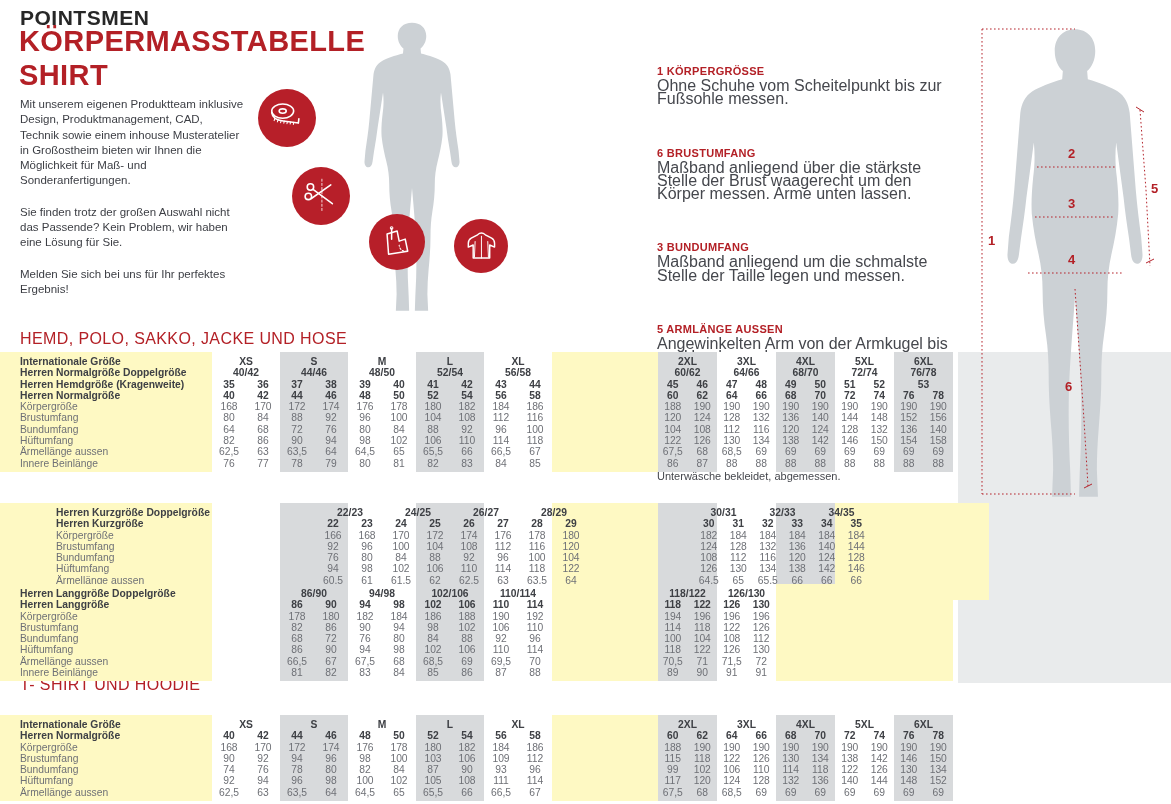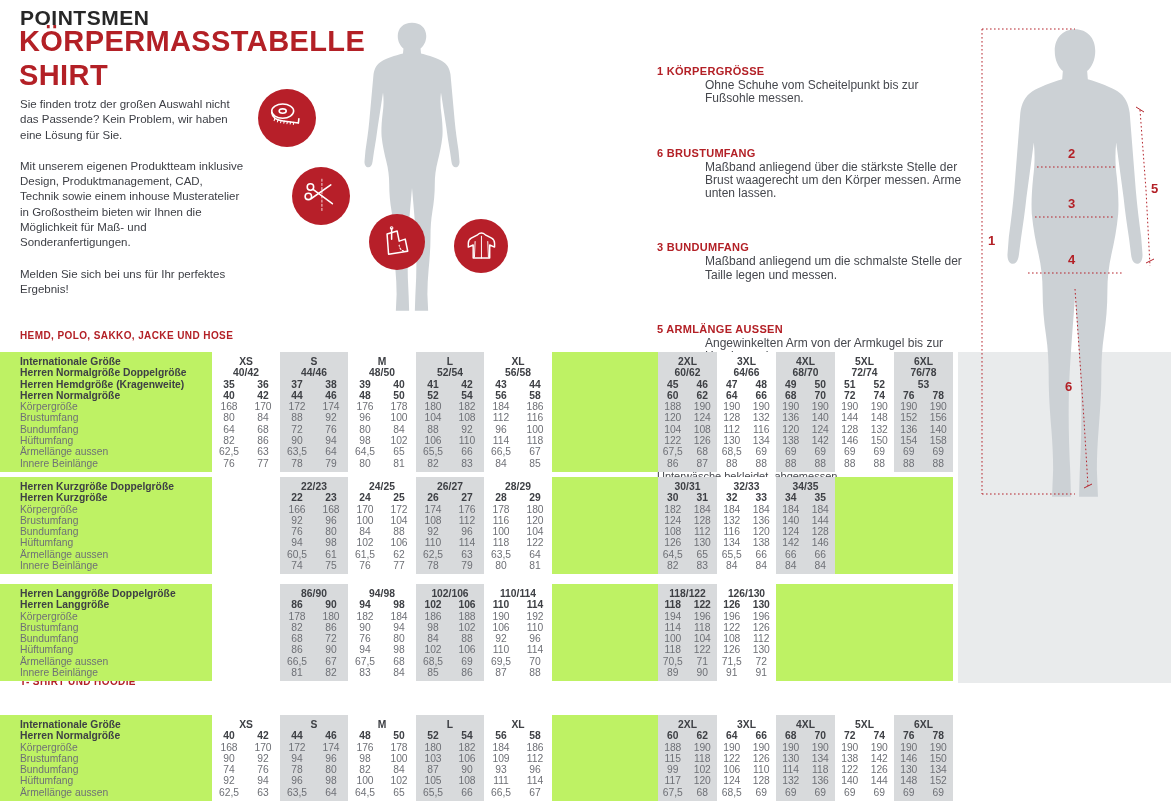--- a/index.html
+++ b/index.html
@@ -12,43 +12,43 @@
   .main-title{position:absolute;left:19px;top:24px;font-size:29px;line-height:34px;
         font-weight:600;color:#b32026;letter-spacing:.4px;}
   .intro{position:absolute;left:20px;top:97px;width:224px;font-size:11.5px;
         line-height:15.3px;color:#3c3e44;}
   .intro p{margin:0 0 16px 0;}
 
   
   .instructions{position:absolute;left:657px;top:24px;width:306px;}
   .instr{margin:0 0 11px 0;}
   .instr-title{font-size:11px;font-weight:bold;color:#b32026;letter-spacing:.3px;margin-bottom:2px;margin-top:41px;}
-  .instr-text{font-size:12px;line-height:13.3px;color:#45474d;margin-left:48px;}
+  .instr-text{font-size:16px;line-height:13.3px;color:#45474d;}
   .instr-note{margin-top:8px;font-size:11px;line-height:13.3px;color:#45474d;}
 
   
   .badge{position:absolute;border-radius:50%;background:#b71f29;z-index:6;
          display:flex;align-items:center;justify-content:center;}
   .badge svg{width:72%;height:72%;}
   .badge svg *{stroke:#fff;stroke-width:1.5;fill:none;stroke-linecap:round;stroke-linejoin:round;}
 
   
   .fig-svg{position:absolute;z-index:2;}
   .sil{fill:#ccd1d5;}
   .mline{stroke:#b5242c;stroke-width:1;fill:none;stroke-dasharray:1.6 2.4;}
   .mtick{stroke:#b5242c;stroke-width:1;fill:none;}
   .fig-num{position:absolute;z-index:7;font-size:13px;font-weight:bold;color:#b32026;}
 
   .right-panel{position:absolute;left:958px;top:352px;width:213px;height:331px;
                background:#e9ebec;z-index:1;}
 
   
-  .section-title{position:absolute;left:20px;font-size:10px;font-weight:700;
+  .section-title{position:absolute;left:20px;font-size:16px;font-weight:400;
                  color:#b32026;letter-spacing:.4px;}
-  .band{position:absolute;left:0;width:953px;background:#bef264;padding:4px 0 3px 0;z-index:3;}
+  .band{position:absolute;left:0;width:953px;background:#fef9c3;padding:4px 0 3px 0;z-index:3;}
   .stripe{position:absolute;top:0;bottom:0;z-index:0;}
   .stripe.dark{background:#d8dadc;}
   .stripe.light{background:#ffffff;}
   .trow{position:relative;display:flex;height:11.3px;line-height:11.3px;
         font-size:10.3px;color:#6e7076;z-index:1;}
   .trow.bold{font-weight:bold;color:#3e4045;}
   .tlabel{width:212px;padding-left:20px;box-sizing:border-box;white-space:nowrap;}
   .tgap{width:106px;}
   .tgroup{display:flex;}
   .tgroup.wide{width:68px;}
@@ -59,22 +59,22 @@
 <body>
 
 <div id="page">
 
   <div class="logo">POINTSMEN</div>
   <div class="main-title">
     <div>KÖRPERMASSTABELLE</div>
     <div>SHIRT</div>
   </div>
   <div class="intro">
+    <p>Mit unserem eigenen Produktteam inklusive Design, Produktmanagement, CAD, Technik sowie einem inhouse Musteratelier in Großostheim bieten wir Ihnen die Möglichkeit für Maß- und Sonderanfertigungen.</p>
     <p>Sie finden trotz der großen Auswahl nicht das Passende? Kein Problem, wir haben eine Lösung für Sie.</p>
-    <p>Mit unserem eigenen Produktteam inklusive Design, Produktmanagement, CAD, Technik sowie einem inhouse Musteratelier in Großostheim bieten wir Ihnen die Möglichkeit für Maß- und Sonderanfertigungen.</p>
     <p>Melden Sie sich bei uns für Ihr perfektes Ergebnis!</p>
   </div>
 
   <div class="instructions">
     <div class="instr">
       <div class="instr-title">1 KÖRPERGRÖSSE</div>
       <div class="instr-text">Ohne Schuhe vom Scheitelpunkt bis zur Fußsohle messen.</div>
     </div>
     <div class="instr">
       <div class="instr-title">6 BRUSTUMFANG</div>
@@ -598,21 +598,21 @@
         <div class="tgroup narrow">
           <span>88</span>
           <span>88</span>
         </div>
         <div class="tgroup narrow">
           <span>88</span>
           <span>88</span>
         </div>
       </div>
     </div>
-  <div class="band" id="hemd-block-1" style="top:477px;">
+  <div class="band" id="hemd-block-1" style="top:503px;padding-left:36px;">
       <div class="stripe light" style="left: 212px; width: 68px;"></div>
       <div class="stripe dark" style="left: 280px; width: 68px;"></div>
       <div class="stripe light" style="left: 348px; width: 68px;"></div>
       <div class="stripe dark" style="left: 416px; width: 68px;"></div>
       <div class="stripe light" style="left: 484px; width: 68px;"></div>
       <div class="stripe dark" style="left: 658px; width: 59px;"></div>
       <div class="stripe light" style="left: 717px; width: 59px;"></div>
       <div class="stripe dark" style="left: 776px; width: 59px;"></div>
       <div class="trow bold">
         <div class="tlabel">Herren Kurzgröße Doppelgröße</div>

